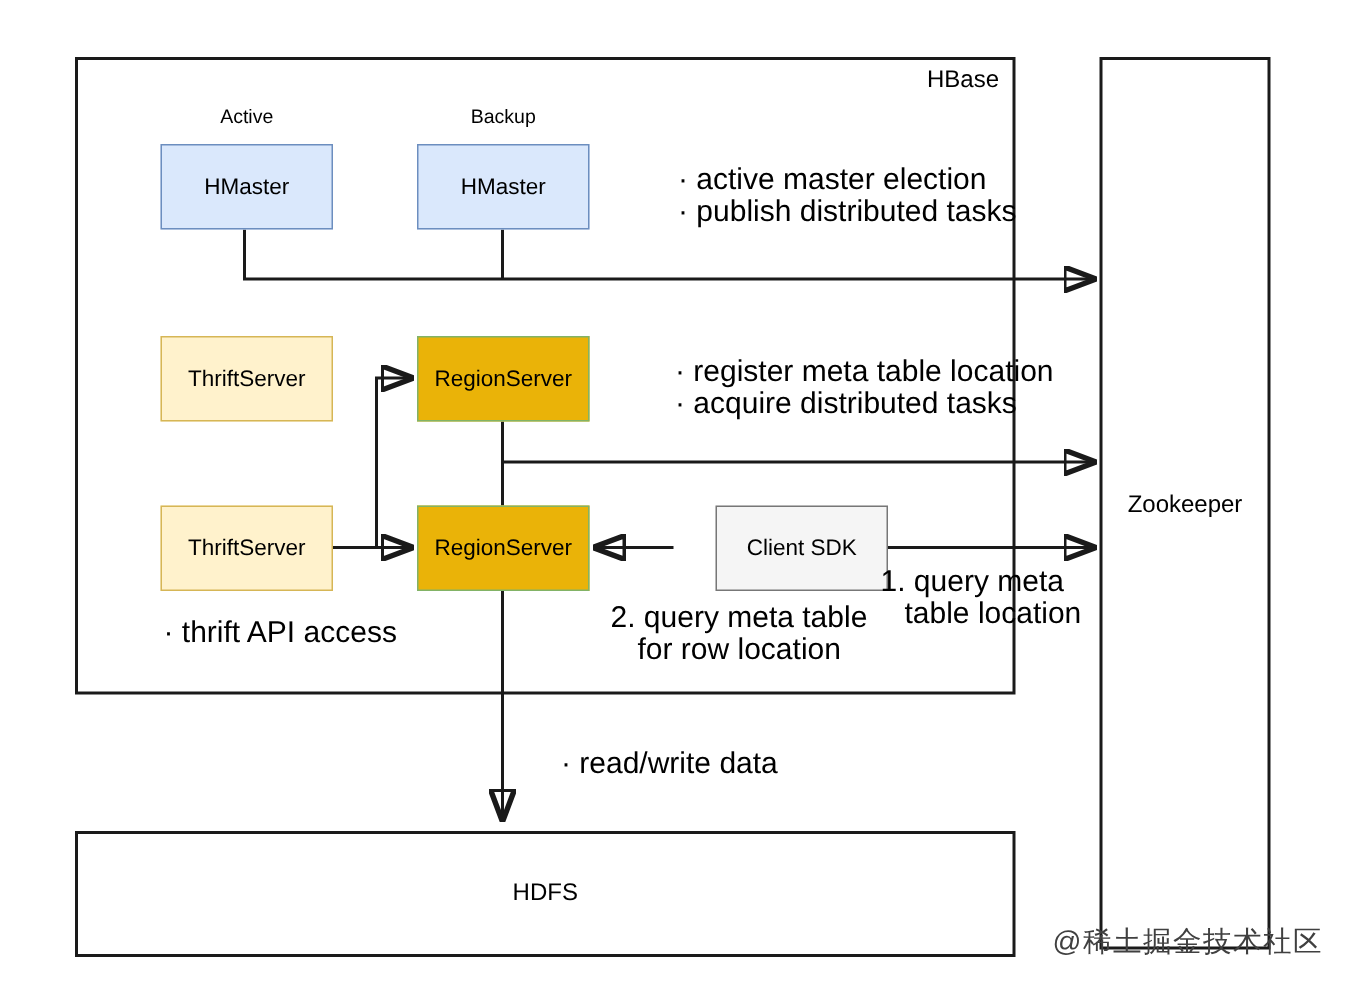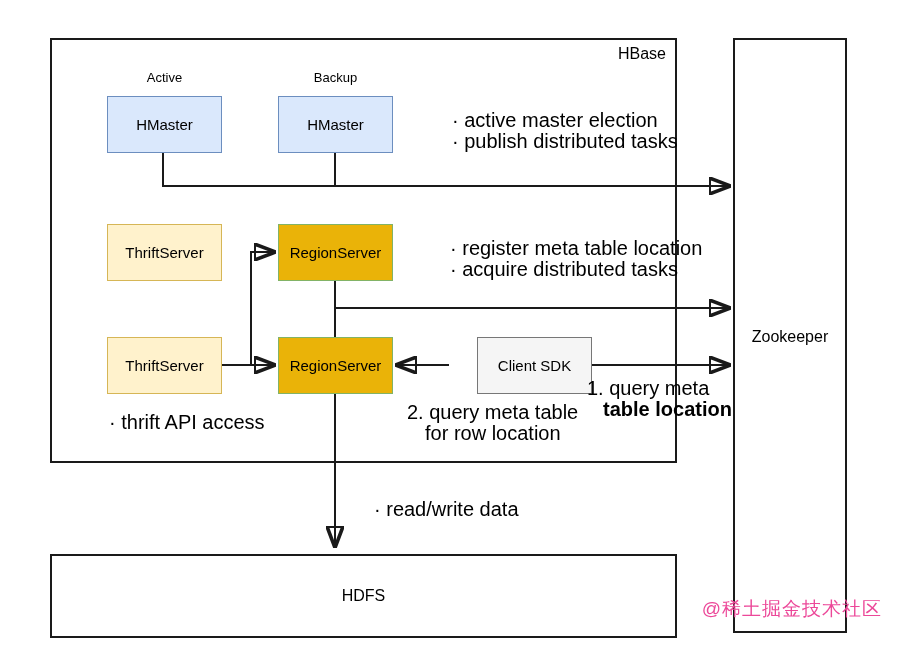--- a/index.html
+++ b/index.html
@@ -80,21 +80,21 @@
   
   .ann {
     position: absolute;
     font-size: 20px;
     line-height: 21px;
     white-space: nowrap;
   }
   .ann-master   { left: 452px; top: 110px; }
   .ann-region   { left: 450px; top: 238px; }
   .ann-query1   { left: 587px; top: 378px; }
-  .ann-query1 .line2 { padding-left: 16px; font-weight: bold; }
+  .ann-query1 .line2 { padding-left: 16px; }
   .ann-query2   { left: 407px; top: 402px; }
   .ann-query2 .line2 { padding-left: 18px; }
   .ann-thrift   { left: 109px; top: 412px; }
   .ann-rw       { left: 350px; top: 499px; margin-left: 24px; }
 
   
   .wires {
     position: absolute;
     left: 0; top: 0;
     width: 900px;
@@ -103,23 +103,23 @@
   }
   .wires path {
     fill: none;
     stroke: #1a1a1a;
     stroke-width: 2;
   }
 
   .watermark {
     position: absolute;
     right: 18px;
-    top: 596px;
+    top: 615px;
     font-size: 19px;
-    color: #ec4899;
+    color: #404040;
     letter-spacing: 1px;
   }
 </style>
 </head>
 <body>
 
 <div class="canvas">
 
   <svg class="wires" viewBox="0 0 900 666">
     <defs>

